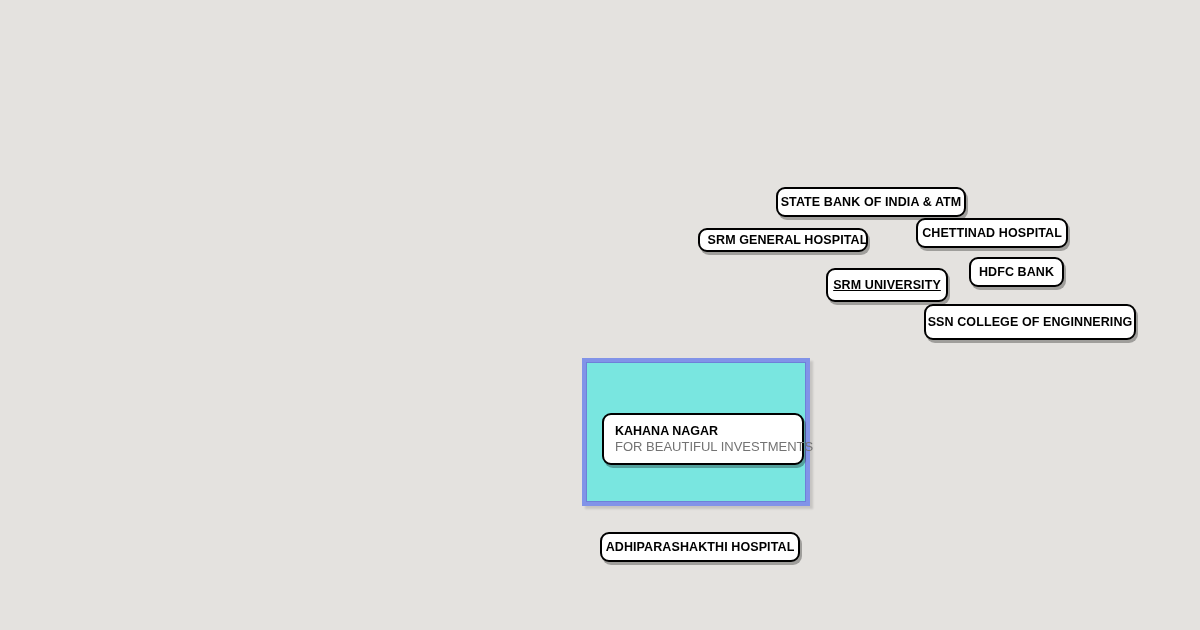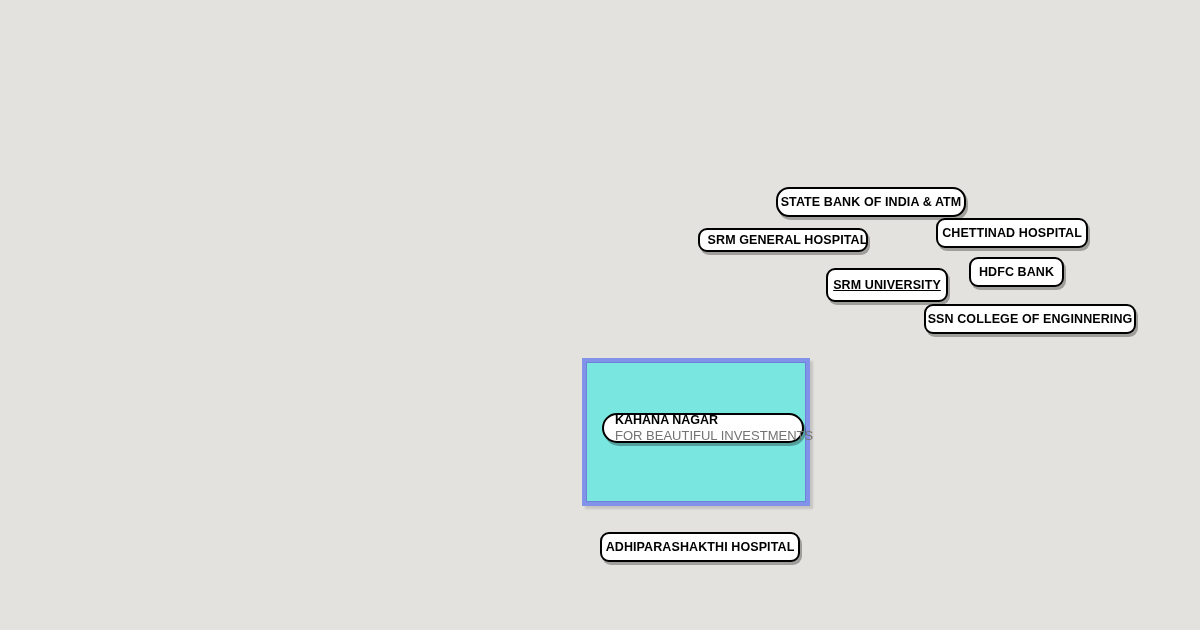--- a/index.html
+++ b/index.html
@@ -81,45 +81,45 @@
     color: #737373;
     white-space: nowrap;
   }
 </style>
 </head>
 <body>
 
 <div id="canvas" style="width: 1200px; height: 630px; background: rgb(228, 226, 223);">
 
   <div id="landmark-layer">
-      <div class="pill" style="left: 776px; top: 187px; width: 190px; height: 30px; border-radius: 13px;">
+      <div class="pill" style="left: 776px; top: 187px; width: 190px; height: 30px;">
         <span>STATE BANK OF INDIA &amp; ATM</span>
       </div>
-      <div class="pill" style="left: 936px; top: 218px; width: 152px; height: 30px;">
+      <div class="pill" style="left: 916px; top: 218px; width: 152px; height: 30px;">
         <span>CHETTINAD HOSPITAL</span>
       </div>
       <div class="pill" style="left: 698px; top: 228px; width: 170px; height: 24px; padding-left: 19px;">
         <span>SRM GENERAL HOSPITAL</span>
       </div>
       <div class="pill" style="left: 969px; top: 257px; width: 95px; height: 30px;">
         <span>HDFC BANK</span>
       </div>
       <div class="pill" style="left: 826px; top: 268px; width: 122px; height: 34px; text-decoration: underline;">
         <span>SRM UNIVERSITY</span>
       </div>
-      <div class="pill" style="left: 924px; top: 304px; width: 212px; height: 30px;">
+      <div class="pill" style="left: 924px; top: 304px; width: 212px; height: 36px;">
         <span>SSN COLLEGE OF ENGINNERING</span>
       </div>
       <div class="pill" style="left: 600px; top: 532px; width: 200px; height: 30px; border-radius: 9px;">
         <span>ADHIPARASHAKTHI HOSPITAL</span>
       </div>
     </div>
 
   <div class="plot-region" id="plot-region" style="left: 582px; top: 358px; width: 228px; height: 148px; background: rgb(121, 230, 224); border-color: rgb(129, 147, 232);">
 
-    <div class="plot-nameplate" id="plot-nameplate" style="left: 16px; top: 51px; width: 202px; height: 30px; border-radius: 15px;">
+    <div class="plot-nameplate" id="plot-nameplate" style="left: 16px; top: 51px; width: 202px; height: 52px;">
       <span class="np-title">KAHANA NAGAR</span>
       <span class="np-subtitle">FOR BEAUTIFUL INVESTMENTS</span>
     </div>
 
   </div>
 
 </div>
 
 </body></html>

